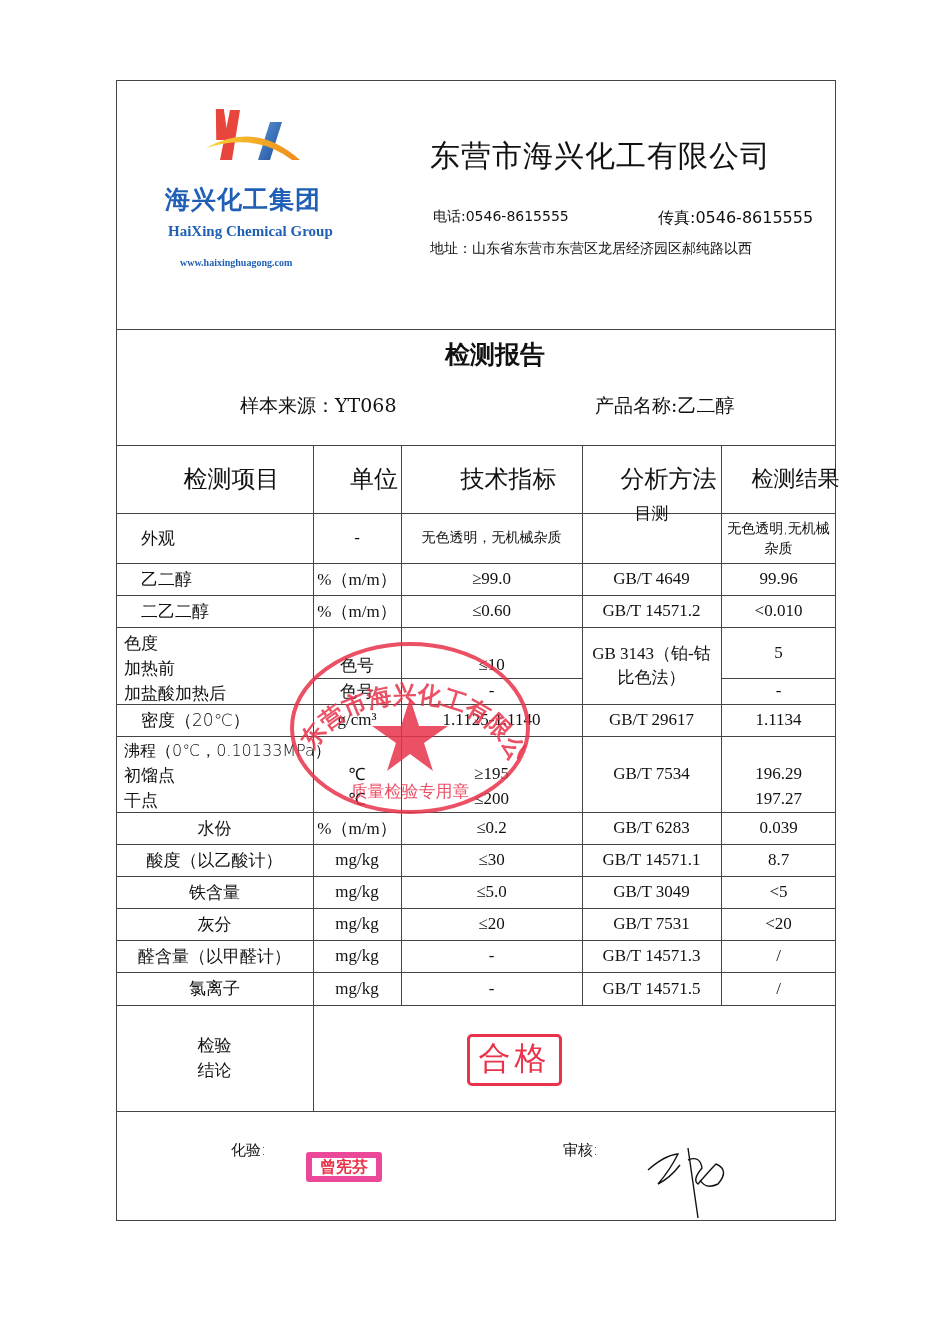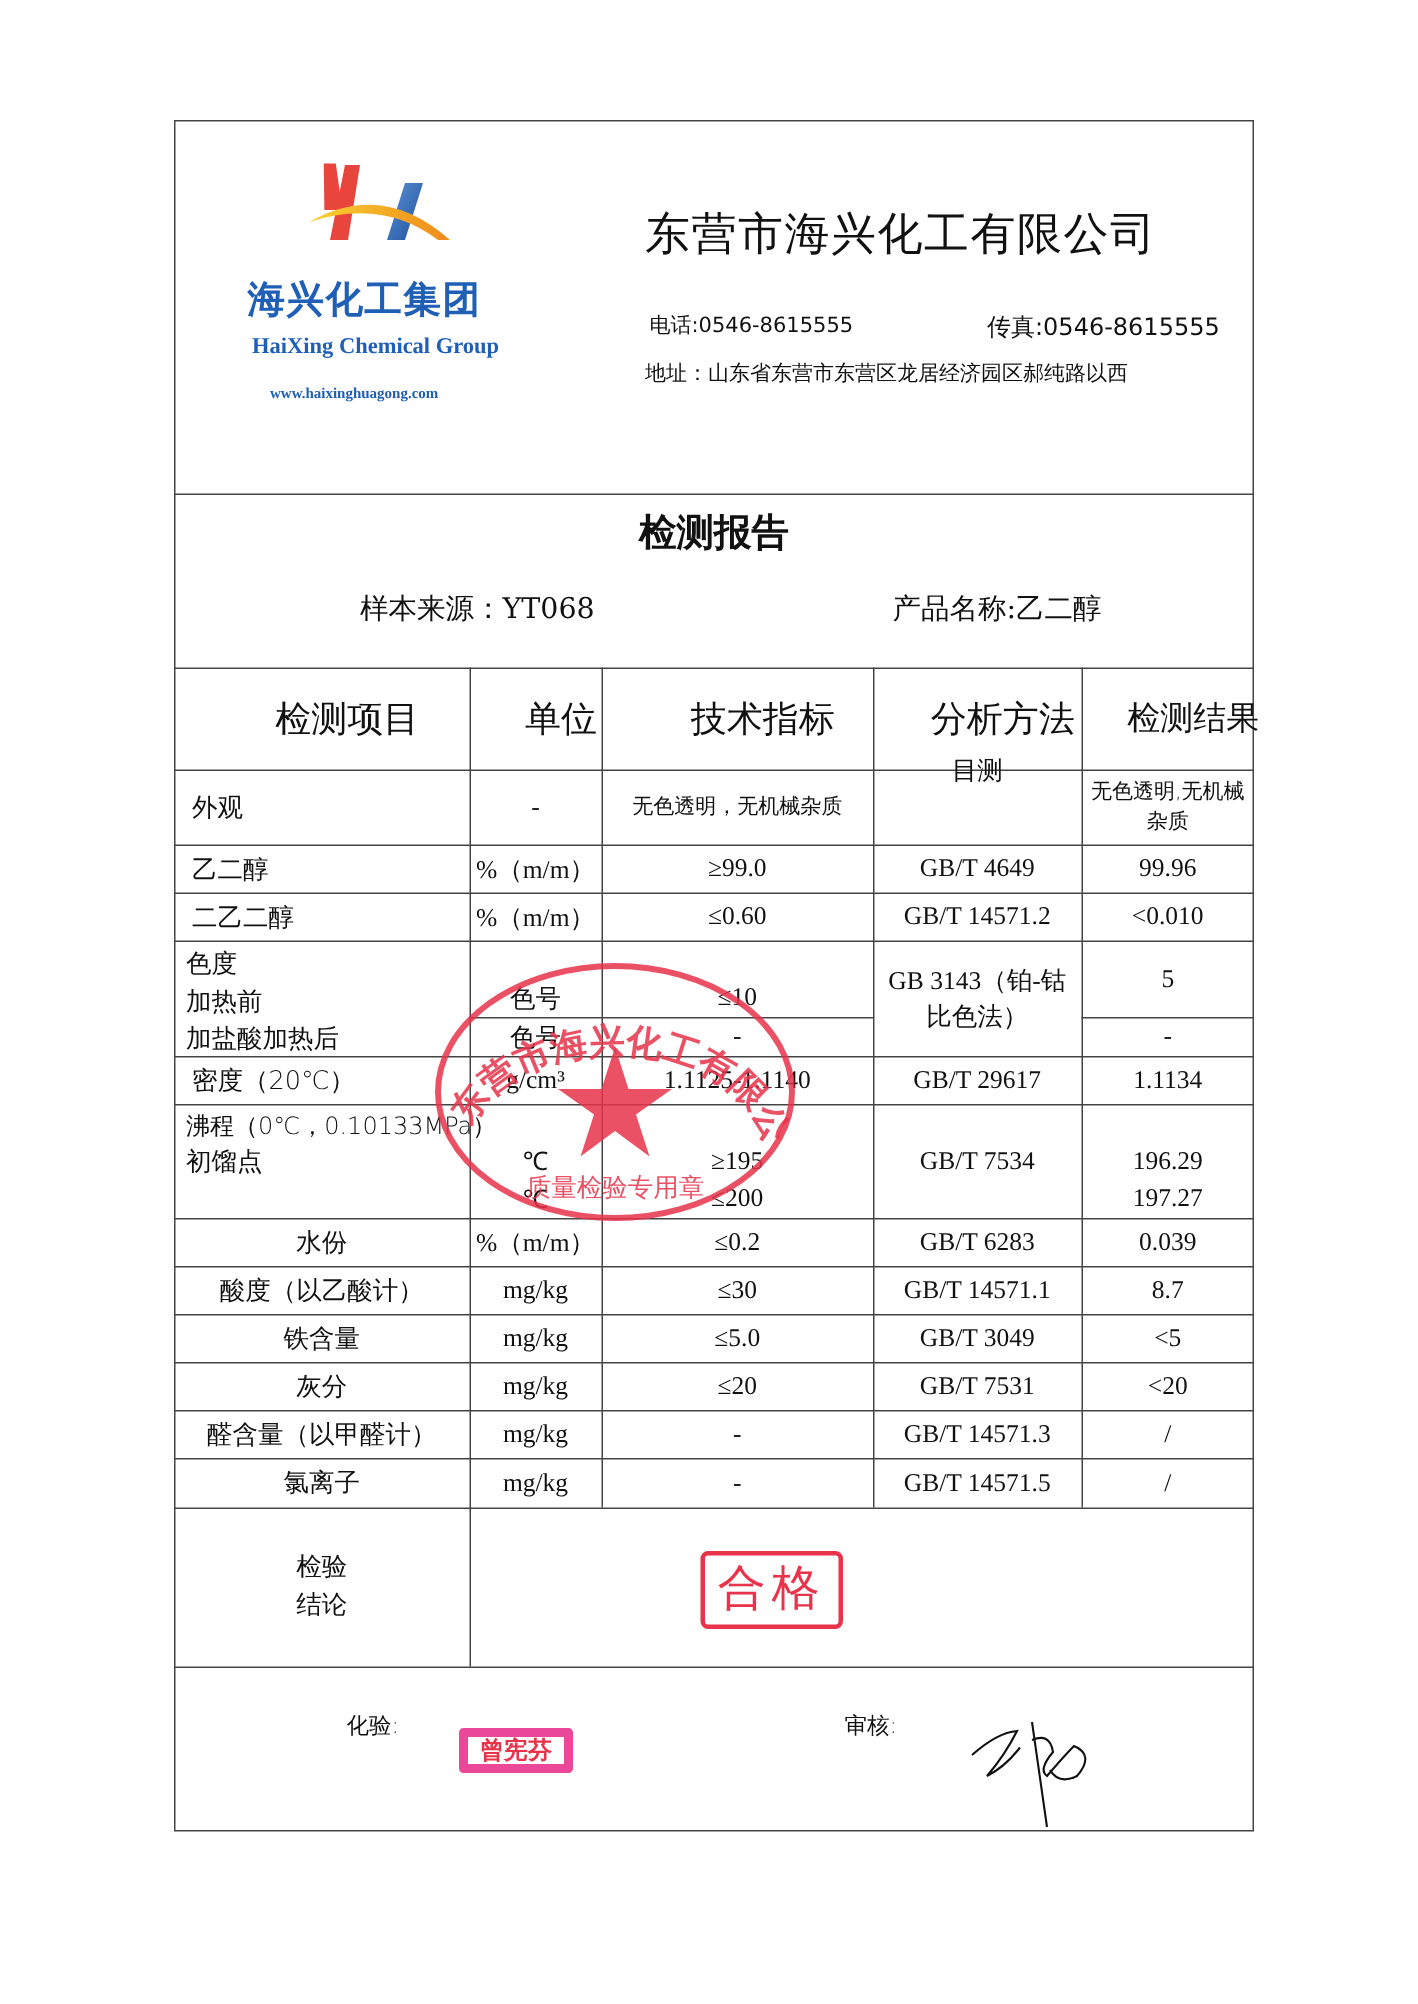--- a/index.html
+++ b/index.html
@@ -2,21 +2,21 @@
 <html><head>
 <meta charset="utf-8">
 <style>
   html, body { margin:0; padding:0; background:#ffffff; }
   body { width:945px; height:1336px; position:relative; overflow:hidden; font-family:"DejaVu Serif", serif; color:#111; }
   .frame { position:absolute; left:116px; top:80px; width:720px; height:1141px; border:1.5px solid #444; box-sizing:border-box; }
   .hline { position:absolute; left:116px; width:720px; height:0; border-top:1.5px solid #444; }
   .vline { position:absolute; width:0; border-left:1.3px solid #444; }
   .abs { position:absolute; }
   .cell { position:absolute; display:flex; align-items:center; justify-content:center; text-align:center; box-sizing:border-box; }
-  .left { justify-content:flex-start; padding-left:12px; text-align:left; }
+  .left { justify-content:flex-start; padding-left:25px; text-align:left; }
   .t-head { font-size:24px; font-family:"DejaVu Sans", sans-serif; font-weight:300;margin-left:17px; }
   .t-cn { font-size:17px; font-family:"DejaVu Sans", sans-serif; font-weight:300; }
   .t-num { font-size:17px; font-family:"Liberation Serif", serif; }
   .t-small { font-size:14px; font-family:"DejaVu Sans", sans-serif; font-weight:300; }
   .stamp-red { color:#e8334a; }
 </style>
 </head>
 <body>
 
 <div class="frame"></div>
@@ -65,21 +65,21 @@
   <div style="position:absolute;left:5px;top:83px;font-family:'DejaVu Sans',sans-serif;font-weight:bold;font-size:25px;color:#1f5fb5;letter-spacing:1px;">海兴化工集团</div>
   <div style="position:absolute;left:8px;top:123px;font-family:'Liberation Serif',serif;font-weight:bold;font-size:15px;color:#1f5fb5;">HaiXing Chemical Group</div>
   <div style="position:absolute;left:20px;top:157px;font-family:'Liberation Serif',serif;font-weight:bold;font-size:10px;color:#1f5fb5;">www.haixinghuagong.com</div>
 </div>
 
 <div class="abs" style="left:430px;top:136px;font-size:30px;font-family:'DejaVu Sans',sans-serif;letter-spacing:1px;">东营市海兴化工有限公司</div>
 <div class="abs" style="left:433px;top:208px;font-size:14px;font-family:'DejaVu Sans',sans-serif;">电话:0546-8615555</div>
 <div class="abs" style="left:658px;top:208px;font-size:16px;font-family:'DejaVu Sans',sans-serif;">传真:0546-8615555</div>
 <div class="abs" style="left:430px;top:240px;font-size:14px;font-family:'DejaVu Serif',serif;">地址：山东省东营市东营区龙居经济园区郝纯路以西</div>
 
-<div class="abs" style="left:116px;width:720px;top:338px;text-align:center;font-size:25px;font-weight:bold;font-family:'DejaVu Sans',sans-serif;">检测报告</div>
+<div class="abs" style="left:116px;width:720px;top:338px;text-align:center;font-size:25px;font-weight:bold;font-family:'DejaVu Sans',sans-serif;padding-left:19px;">检测报告</div>
 <div class="abs" style="left:240px;top:393px;font-size:19px;font-family:'DejaVu Serif',serif;">样本来源：YT068</div>
 <div class="abs" style="left:551px;top:393px;font-size:19px;font-family:'DejaVu Serif',serif;margin-left:44px;">产品名称:乙二醇</div>
 
 <div class="cell t-head" style="left:116px;top:445px;width:197px;height:68px">检测项目</div>
 <div class="cell t-head" style="left:313px;top:445px;width:88px;height:68px">单位</div>
 <div class="cell t-head" style="left:401px;top:445px;width:181px;height:68px">技术指标</div>
 <div class="cell t-head" style="left:582px;top:445px;width:139px;height:68px">分析方法</div>
 <div class="cell t-head" style="left:721px;top:445px;width:115px;height:68px;font-size:22px">检测结果</div>
 
 <div class="cell t-cn left" style="left:116px;top:513px;width:197px;height:50px">外观</div>
@@ -115,20 +115,21 @@
 
 <div class="cell t-cn left" style="left:116px;top:704px;width:197px;height:32px">密度（20℃）</div>
 <div class="cell t-num" style="left:313px;top:704px;width:88px;height:32px">g/cm³</div>
 <div class="cell t-num" style="left:401px;top:704px;width:181px;height:32px">1.1125-1.1140</div>
 <div class="cell t-num" style="left:582px;top:704px;width:139px;height:32px">GB/T 29617</div>
 <div class="cell t-num" style="left:721px;top:704px;width:115px;height:32px">1.1134</div>
 
 <div class="abs t-cn" style="left:124px;top:738px;line-height:25px">
   <div style="font-size:16px">沸程（0℃，0.10133MPa）</div>
   <div>初馏点</div>
+  <div>干点</div>
 </div>
 <div class="cell t-num" style="left:313px;top:761px;width:88px;height:25px">℃</div>
 <div class="cell t-num" style="left:313px;top:786px;width:88px;height:25px">℃</div>
 <div class="cell t-num" style="left:401px;top:761px;width:181px;height:25px">≥195</div>
 <div class="cell t-num" style="left:401px;top:786px;width:181px;height:25px">≤200</div>
 <div class="cell t-num" style="left:582px;top:761px;width:139px;height:25px">GB/T 7534</div>
 <div class="cell t-num" style="left:721px;top:761px;width:115px;height:25px">196.29</div>
 <div class="cell t-num" style="left:721px;top:786px;width:115px;height:25px">197.27</div>
 
 <div class="cell t-cn" style="left:116px;top:812px;width:197px;height:32px">水份</div>

